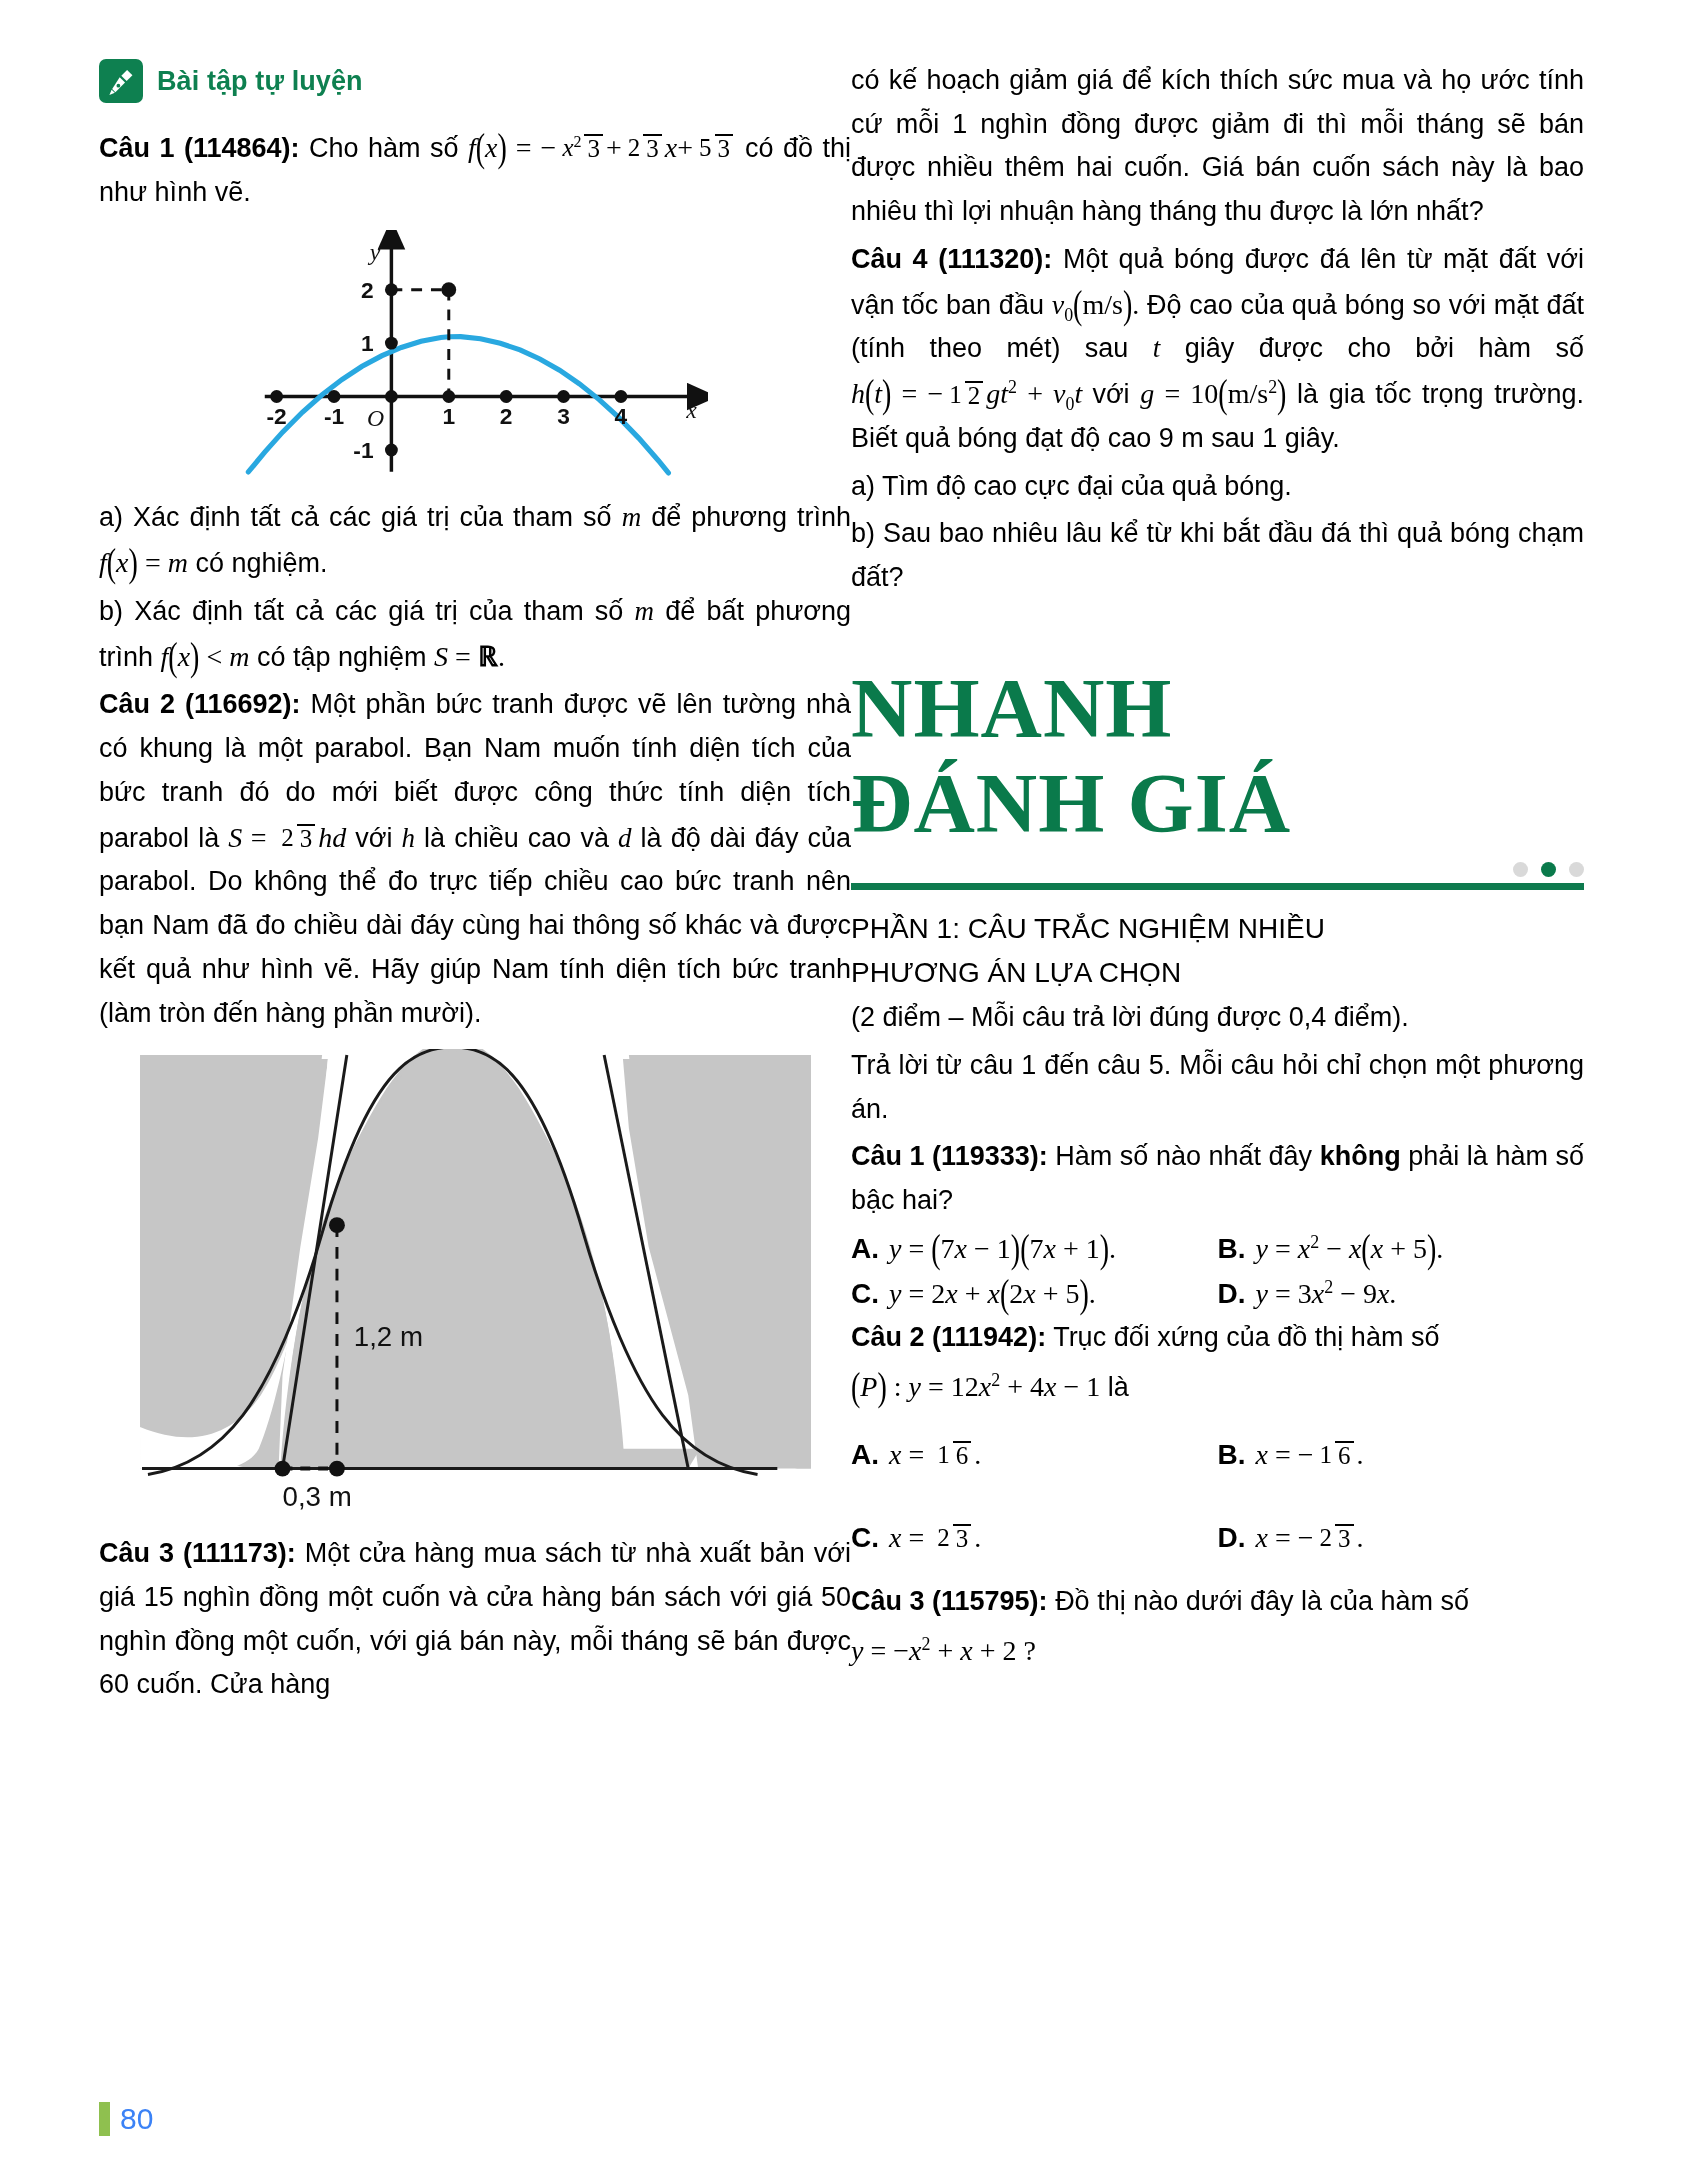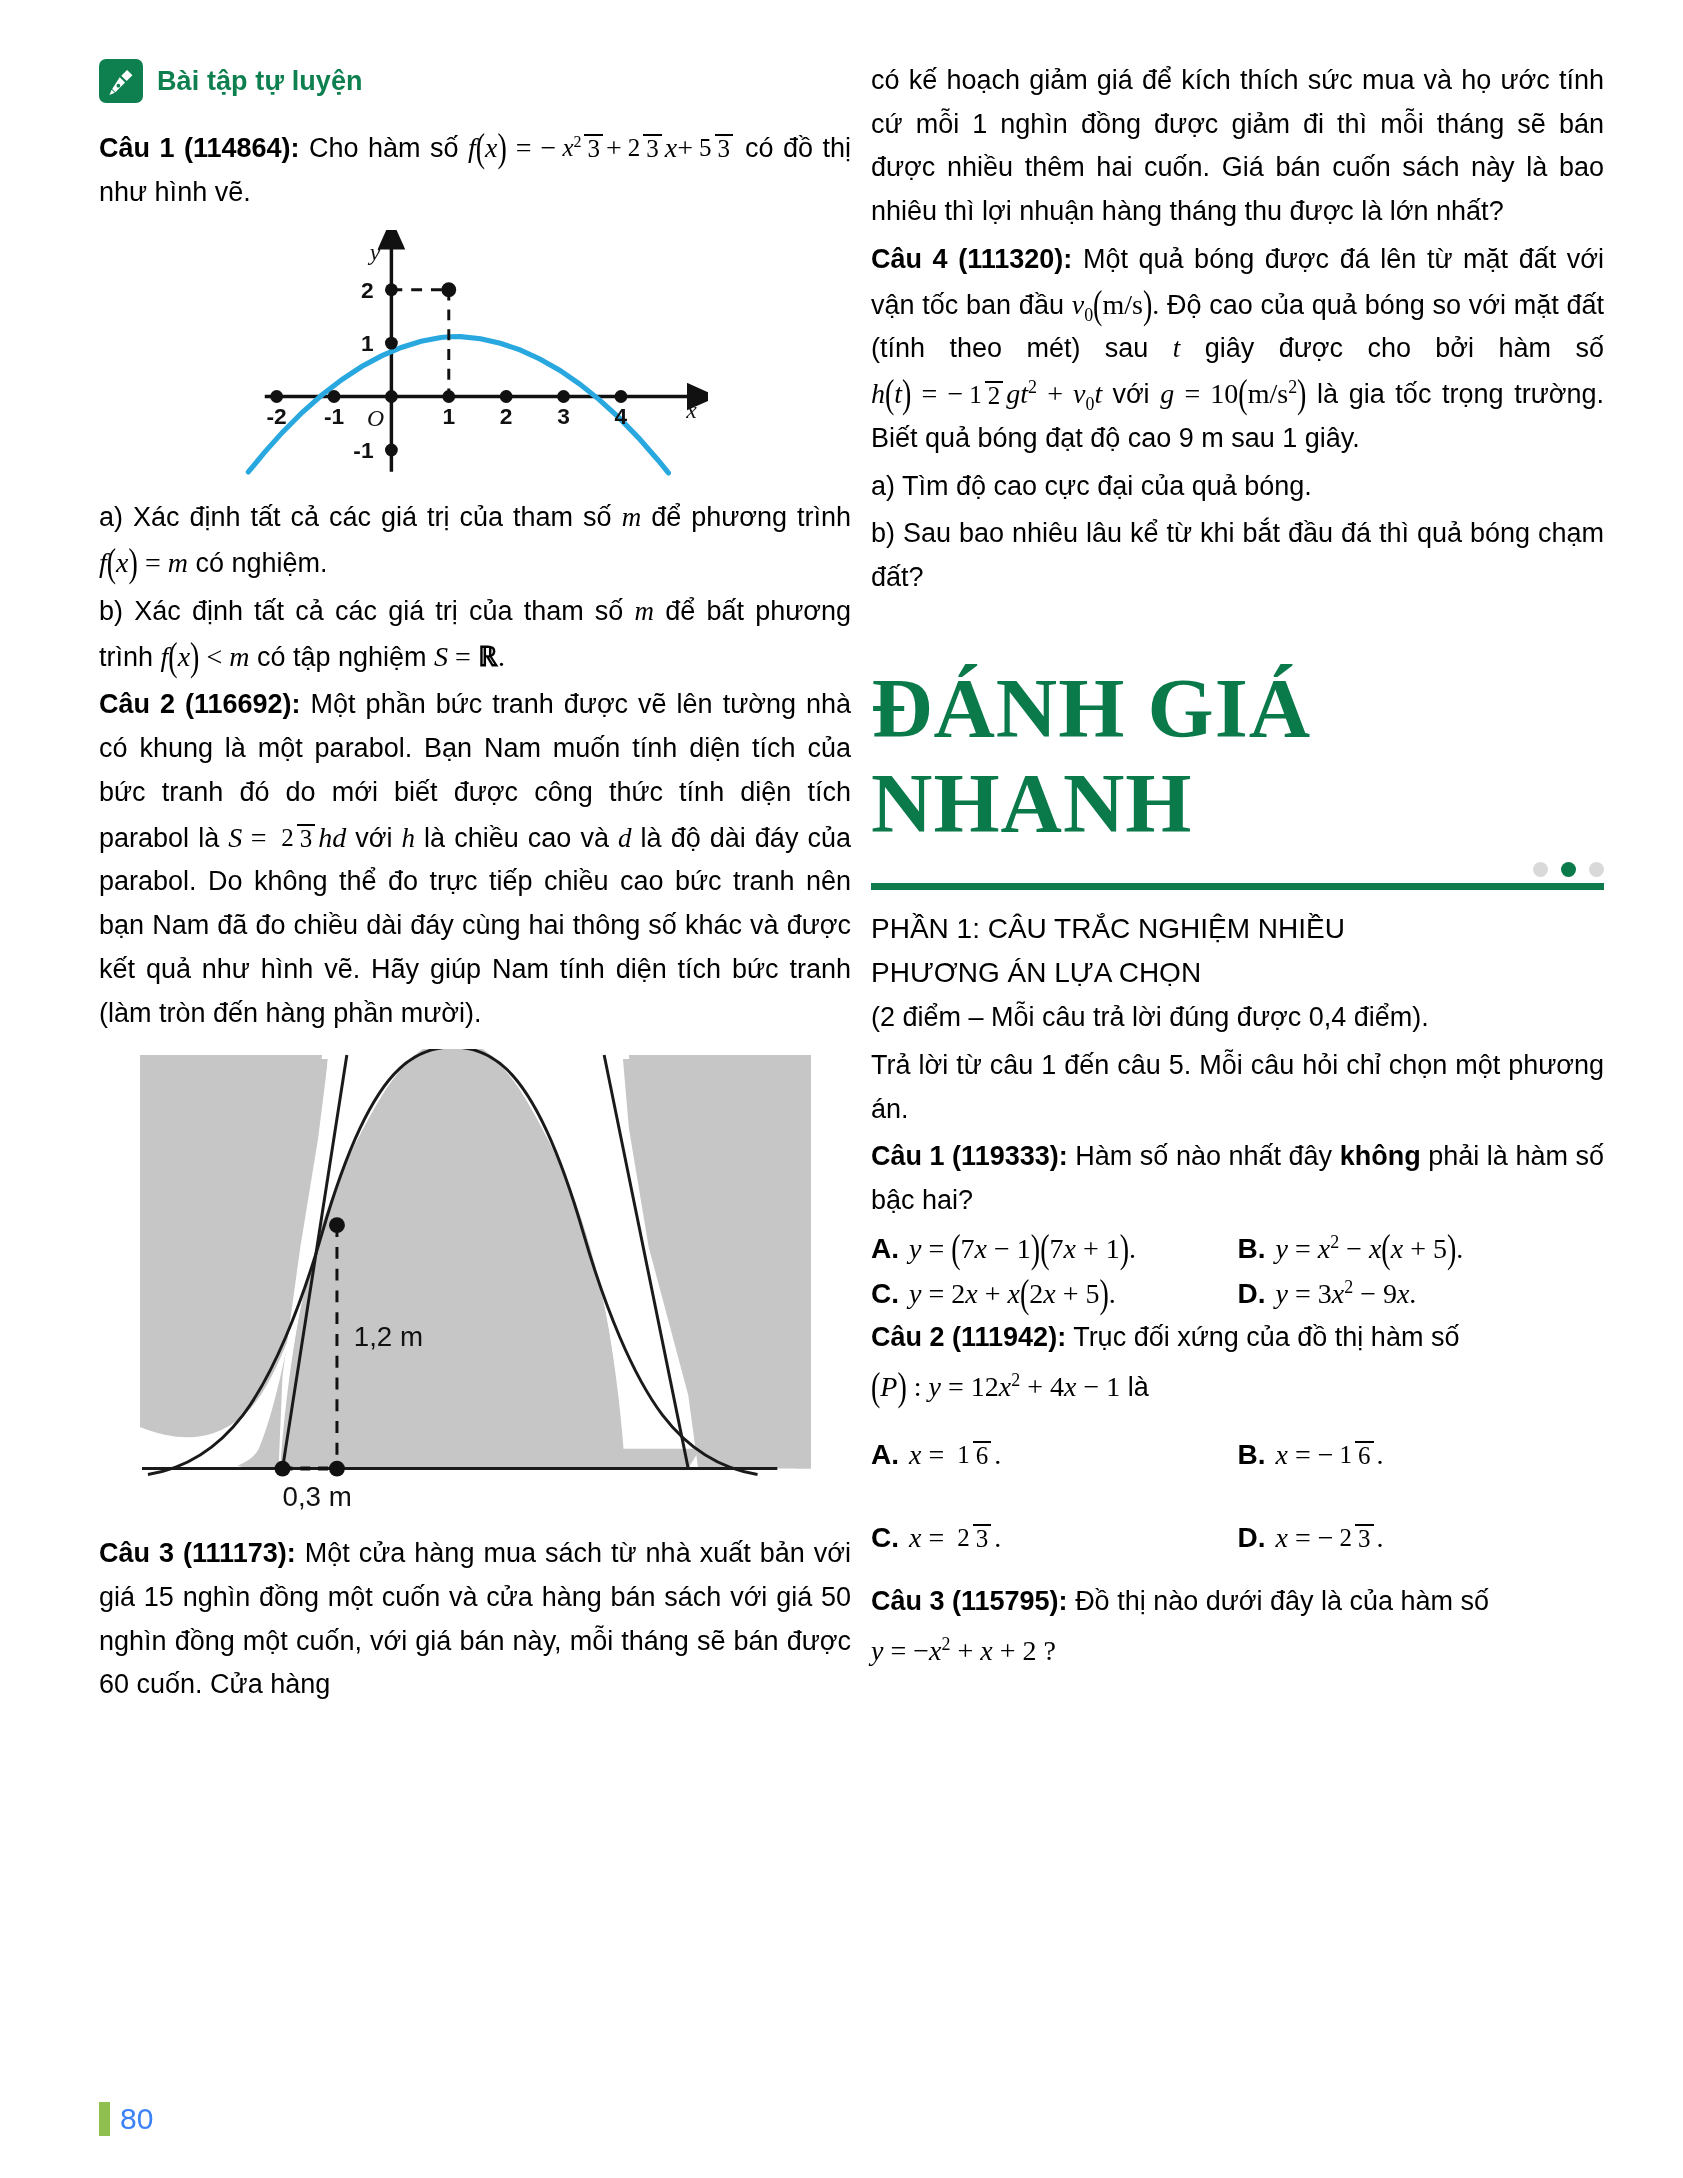--- a/index.html
+++ b/index.html
@@ -9,21 +9,21 @@
     background:#ffffff;
     font-family:"Liberation Sans", sans-serif;
     color:#000;
     position:relative;
     overflow:hidden;
   }
   .page { position:relative; width:1667px; height:2178px; padding:12px; }
 
   .columns { display:flex; position:absolute; top:59px; left:0; width:1683px; }
   .col-left  { width:752px; margin-left:99px; }
-  .col-right { width:733px; margin-left:20px; }
+  .col-right { width:733px; }
 
   
   .sec-head { display:flex; align-items:center; gap:14px; margin-bottom:22px; }
   .pen-badge {
     width:44px; height:44px; border-radius:7px; background:#0E8050;
     display:flex; align-items:center; justify-content:center; flex:0 0 auto;
   }
   .sec-head-title {
     font-size:27px; font-weight:bold; color:#0E8050; letter-spacing:0.1px;
   }
@@ -315,22 +315,22 @@
             </span><span class="mi">gt</span><sup class="exp">2</sup> + <span class="mi">v</span><sub class="sb">0</sub><span class="mi">t</span>
       </span>
       <span>với</span>
       <span class="math"><span class="mi">g</span> = 10<span class="bigparen">(</span>m/s<sup class="exp">2</sup><span class="bigparen">)</span></span>
       <span>là gia tốc trọng trường. Biết quả bóng đạt độ cao 9 m sau 1 giây.</span>
     </p>
     <p class="body nojust">a) Tìm độ cao cực đại của quả bóng.</p>
     <p class="body">b) Sau bao nhiêu lâu kể từ khi bắt đầu đá thì quả bóng chạm đất?</p>
 
     <div class="bigtitle">
+      <div>NHANH</div>
       <div>ĐÁNH GIÁ</div>
-      <div>NHANH</div>
     </div>
 
     <div class="dots-row">
       <span class="dot"></span>
       <span class="dot active"></span>
       <span class="dot"></span>
     </div>
     <div class="green-rule"></div>
 
     <div class="part-title">PHẦN 1: CÂU TRẮC NGHIỆM NHIỀU</div>

